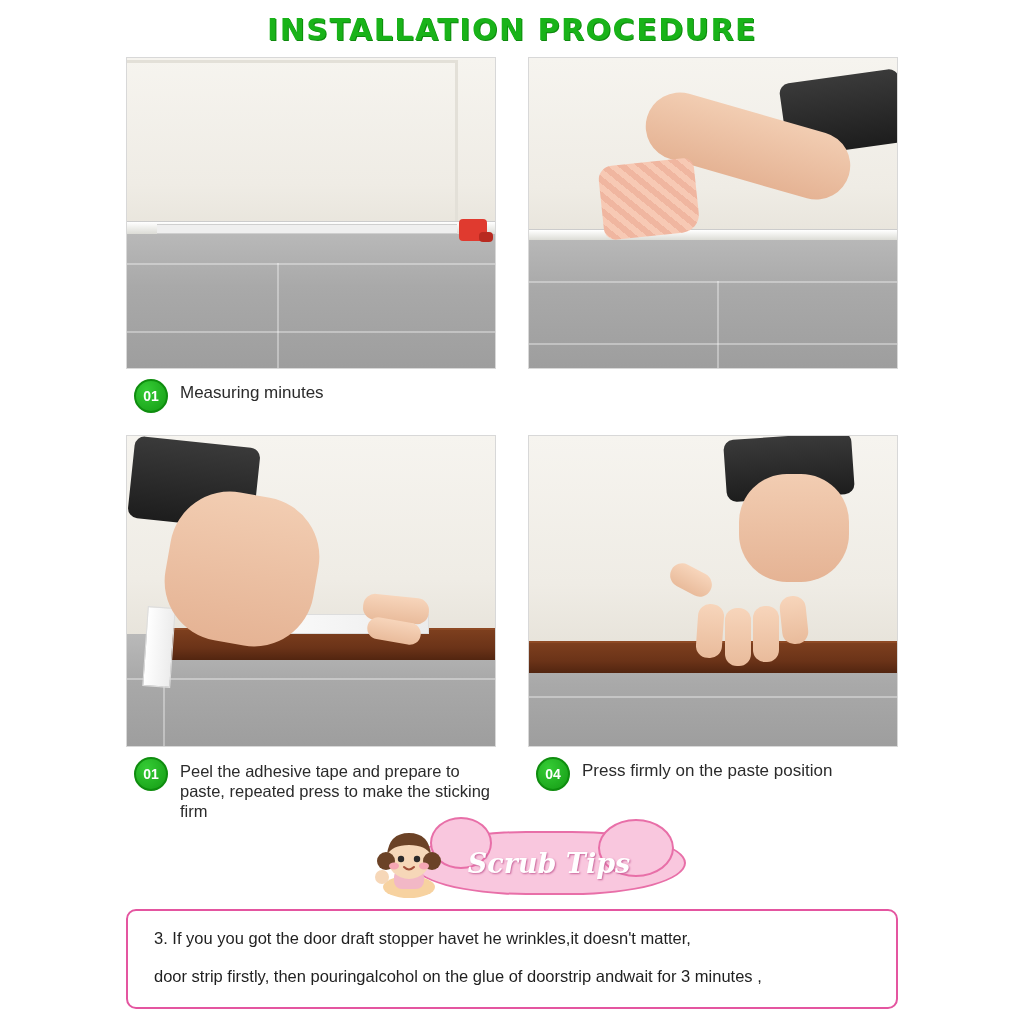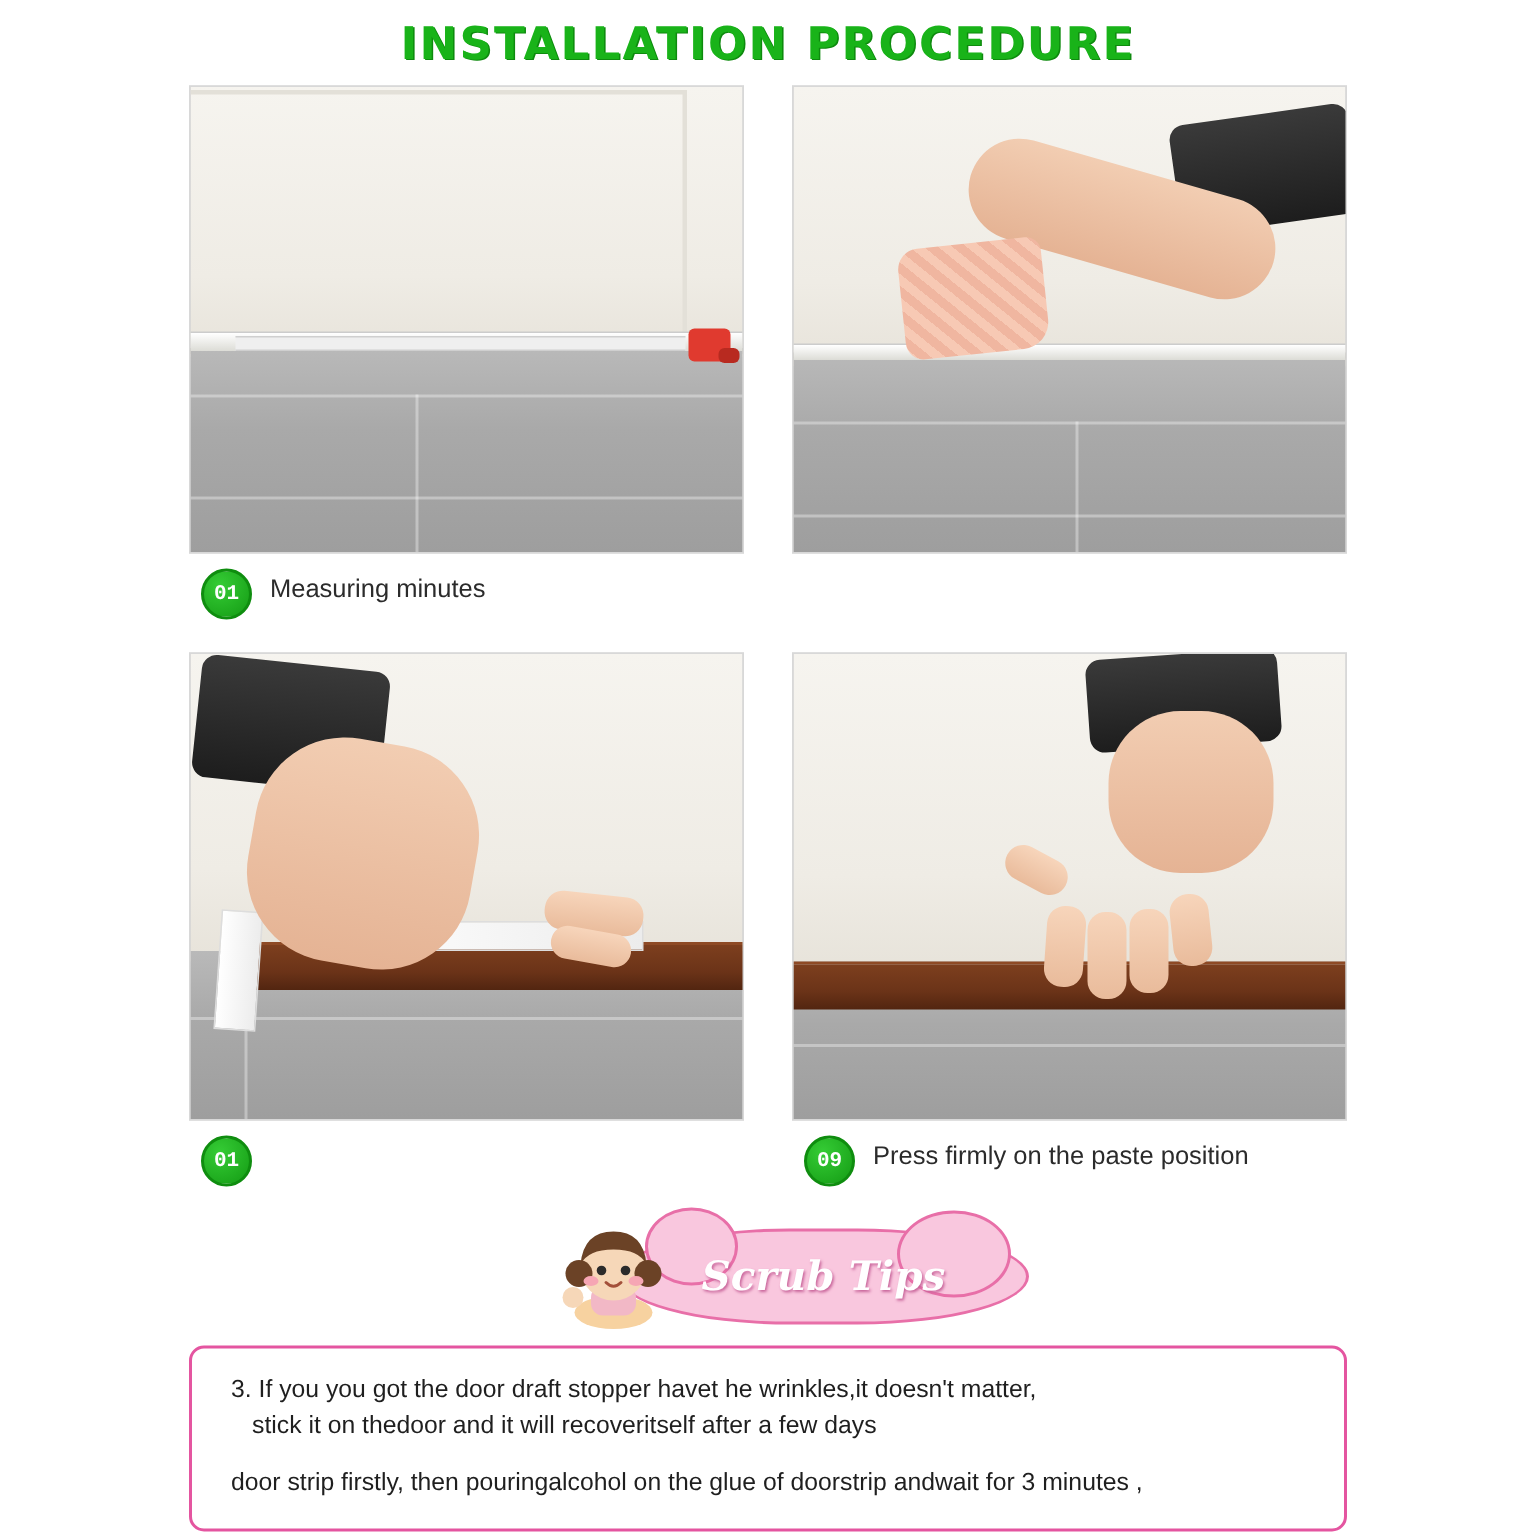--- a/index.html
+++ b/index.html
@@ -139,21 +139,21 @@
     padding: 10px 0 4px 8px;
     min-height: 52px;
   }
   .badge {
     flex: 0 0 auto;
     width: 34px;
     height: 34px;
     border-radius: 50%;
     background: radial-gradient(circle at 35% 30%, #35cc35, #149b14);
     color: #ffffff;
-    font-family: Liberation Mono, monospace;
+    font-family: Liberation Sans, sans-serif;
     font-weight: bold;
     font-size: 14px;
     display: flex;
     align-items: center;
     justify-content: center;
     margin-right: 12px;
     border: 2px solid #0f8d0f;
     box-sizing: border-box;
   }
   .cap-text {
@@ -299,40 +299,41 @@
           <div class="strip-white" style="left:18px;top:55%;width:26px;height:78px;transform:rotate(4deg);"></div>
           <div class="strip-white" style="left:100px;top:57.5%;width:200px;height:18px;"></div>
           <div class="sleeve" style="left:4px;top:6px;width:126px;height:82px;transform:rotate(6deg);"></div>
           <div class="arm" style="left:40px;top:58px;width:150px;height:150px;border-radius:60px;transform:rotate(10deg);"></div>
           <div class="palm" style="left:148px;top:146px;width:110px;height:92px;transform:rotate(-6deg);"></div>
           <div class="finger" style="left:236px;top:160px;width:66px;height:26px;transform:rotate(6deg);"></div>
           <div class="finger" style="left:240px;top:184px;width:54px;height:22px;transform:rotate(10deg);"></div>
         </div>
         <div class="caption">
           <div class="badge">01</div>
+          <div class="cap-text small">Peel the adhesive tape and prepare to paste, repeated press to make the sticking firm</div>
         </div>
       </div>
 
       <div class="cell">
         <div class="photo">
           <div class="wall" style="height:68%"></div>
           <div class="floor" style="height:34%"></div>
           <div class="tile-line" style="left:0;top:84%;width:100%;height:2px;"></div>
           <div class="baseboard-brown" style="left:0;top:66%;width:100%;height:30px;"></div>
           <div class="sleeve" style="left:196px;top:0px;width:128px;height:62px;transform:rotate(-4deg);"></div>
           <div class="arm" style="left:210px;top:38px;width:110px;height:108px;border-radius:48px;"></div>
           <div class="palm" style="left:164px;top:100px;width:128px;height:96px;transform:rotate(-4deg);"></div>
           <div class="finger" style="left:168px;top:168px;width:26px;height:54px;transform:rotate(4deg);"></div>
           <div class="finger" style="left:196px;top:172px;width:26px;height:58px;"></div>
           <div class="finger" style="left:224px;top:170px;width:26px;height:56px;"></div>
           <div class="finger" style="left:252px;top:160px;width:26px;height:48px;transform:rotate(-6deg);"></div>
           <div class="finger" style="left:140px;top:132px;width:44px;height:24px;transform:rotate(28deg);"></div>
         </div>
         <div class="caption">
-          <div class="badge">09</div>
+          <div class="badge">04</div>
           <div class="cap-text">Press firmly on the paste position</div>
         </div>
       </div>
 
     </div>
   </div>
 
   <div class="tips-wrap">
     <div class="girl">
       <svg viewBox="0 0 86 70" width="86" height="70" aria-hidden="true">
@@ -351,21 +352,20 @@
       </svg>
     </div>
     <div class="cloud">
       <span class="cloud-inner">Scrub Tips</span>
     </div>
   </div>
 
   <div class="tips-box">
     <div class="tip-line">
       <span class="tip-indent">3. If you you got the door draft stopper havet he wrinkles,it doesn't matter,</span>
-      <span class="tip-indent" style="padding-left:14px;">stick it on thedoor and it will recoveritself after a few days</span>
     </div>
     <div class="tip-line">
       <span class="tip-indent">door strip firstly, then pouringalcohol on the glue of doorstrip andwait for 3 minutes ,</span>
 
     </div>
   </div>
 
 </div>
 
 </body></html>

